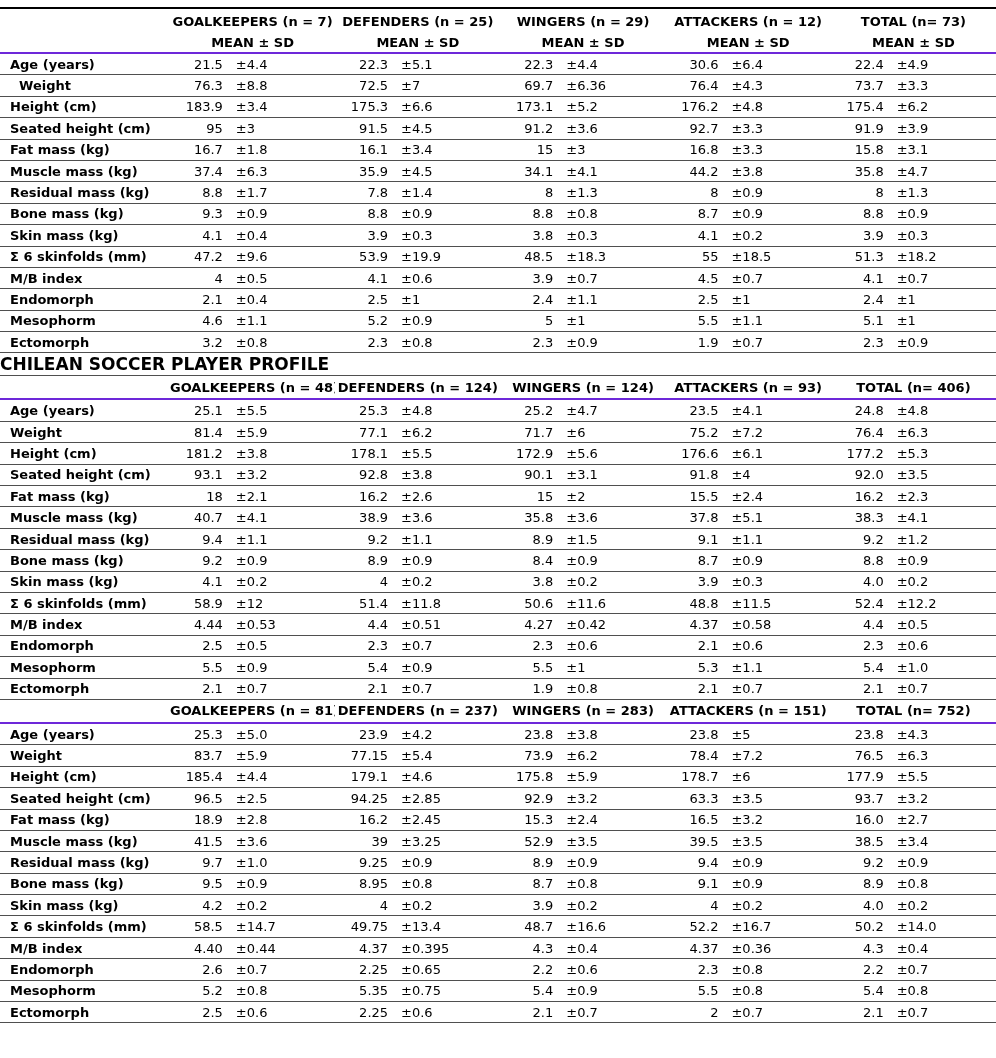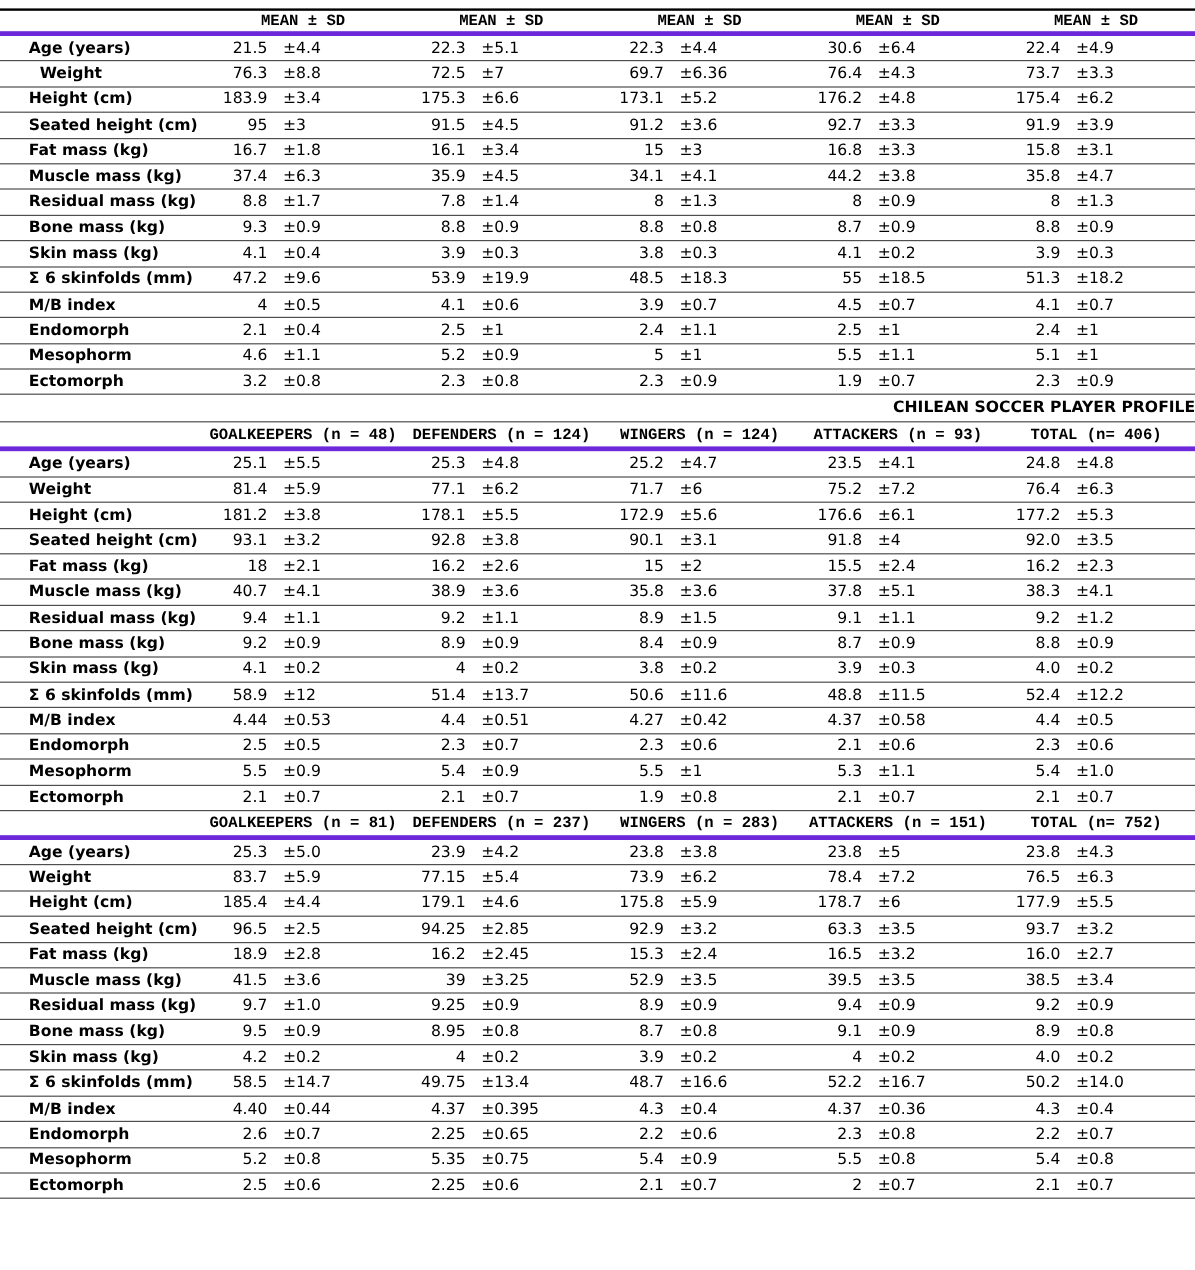--- a/index.html
+++ b/index.html
@@ -1,34 +1,42 @@
 <!DOCTYPE html>
 <html><head>
 <meta charset="utf-8">
 <style>
   html,body{margin:0;padding:0;background:#ffffff;}
   body{width:996px;height:1058px;font-family:"DejaVu Sans","Liberation Sans",sans-serif;color:#000;}
   .doc{margin-top:7px;border-top:2.5px solid #000;}
   .row{display:flex;align-items:center;box-sizing:border-box;}
   .cell{box-sizing:border-box;overflow:hidden;}
-  .label-cell{flex:0 0 170px;padding-left:24px;font-weight:bold;font-size:13px;white-space:pre;}
+  .label-cell{flex:0 0 170px;padding-left:10px;font-weight:bold;font-size:13px;white-space:pre;}
   .group-header{flex:1 1 0;text-align:center;font-weight:bold;font-size:13px;white-space:nowrap;}
   .header-row{height:24px;}
   .meansd-row{height:21px;}
-  .header-underline{border-bottom:4px solid #6d28d9;font-family:Liberation Mono, monospace;}
-  .title-row{height:22px;line-height:22px;text-align:right;font-weight:bold;font-size:13px;border-bottom:1px solid #4f4f4f;}
+  .header-underline{border-bottom:2px solid #6d28d9;}
+  .title-row{height:22px;line-height:22px;text-align:left;font-weight:bold;font-size:17px;border-bottom:1px solid #4f4f4f;}
   .data-row{height:21.4px;border-bottom:1px solid #4f4f4f;font-size:13px;}
   .group-cell{flex:1 1 0;display:flex;white-space:nowrap;}
   .group-cell .mean{flex:0 0 32%;text-align:right;}
   .group-cell .sd{flex:1 1 auto;text-align:left;padding-left:13px;}
 </style>
 </head>
 <body>
 
 <div class="doc" id="doc">
+    <div class="row header-row">
+      <div class="cell label-cell"></div>
+      <div class="cell group-header">GOALKEEPERS (n = 7)</div>
+      <div class="cell group-header">DEFENDERS (n = 25)</div>
+      <div class="cell group-header">WINGERS (n = 29)</div>
+      <div class="cell group-header">ATTACKERS (n = 12)</div>
+      <div class="cell group-header">TOTAL (n= 73)</div>
+    </div>
     <div class="row meansd-row header-underline">
       <div class="cell label-cell"></div>
       <div class="cell group-header">MEAN ± SD</div>
       <div class="cell group-header">MEAN ± SD</div>
       <div class="cell group-header">MEAN ± SD</div>
       <div class="cell group-header">MEAN ± SD</div>
       <div class="cell group-header">MEAN ± SD</div>
     </div>
     <div class="row data-row">
       <div class="cell label-cell">Age (years)</div>
@@ -569,21 +577,21 @@
       </div>
     </div>
     <div class="row data-row">
       <div class="cell label-cell">Σ 6 skinfolds (mm)</div>
       <div class="cell group-cell">
         <span class="mean">58.9</span>
         <span class="sd">±12</span>
       </div>
       <div class="cell group-cell">
         <span class="mean">51.4</span>
-        <span class="sd">±13.7</span>
+        <span class="sd">±11.8</span>
       </div>
       <div class="cell group-cell">
         <span class="mean">50.6</span>
         <span class="sd">±11.6</span>
       </div>
       <div class="cell group-cell">
         <span class="mean">48.8</span>
         <span class="sd">±11.5</span>
       </div>
       <div class="cell group-cell">

